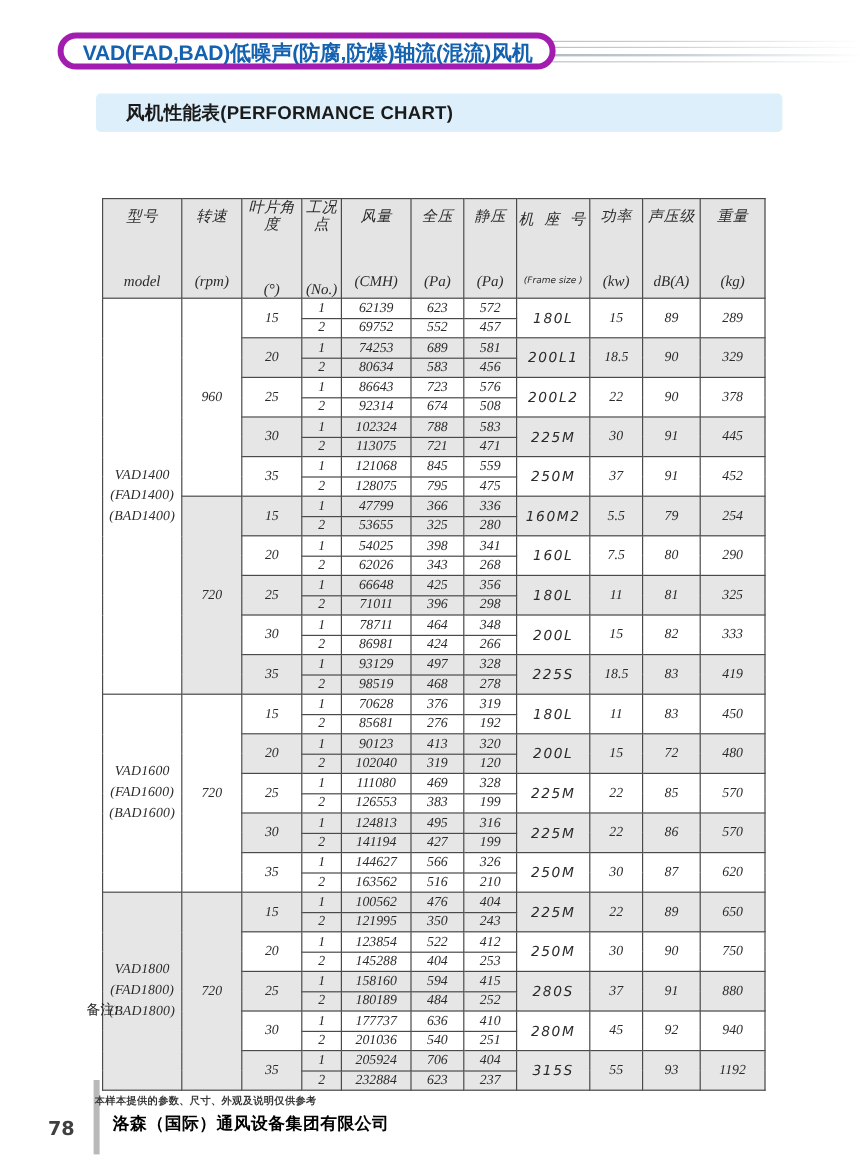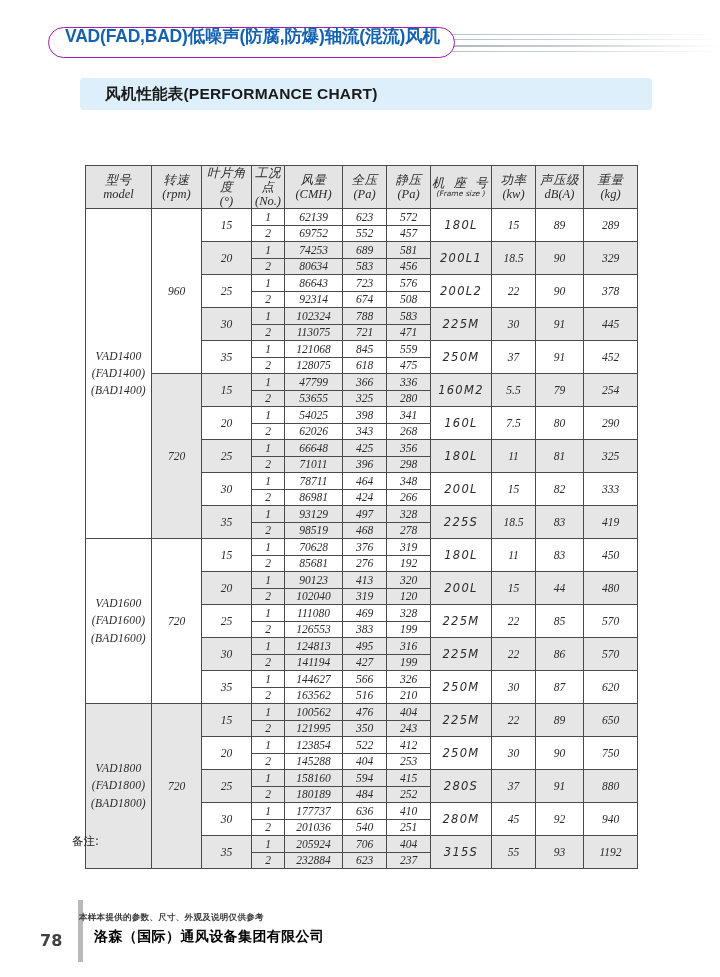--- a/index.html
+++ b/index.html
@@ -23,23 +23,23 @@
     width: 720px;
     height: 70px;
   }
   .title-pill {
     position: absolute;
     left: 48px;
     top: 27px;
     height: 31px;
     padding: 0 14px 0 16px;
     display: flex;
-    align-items: flex-start;
+    align-items: flex-end;
     background: #ffffff;
-    border: 1px solid #a21caf;
+    border: 5px solid #a21caf;
     border-radius: 16px;
     box-sizing: border-box;
     z-index: 3;
   }
   .title-pill-text {
     font-size: 17.5px;
     font-weight: bold;
     color: #1461b0;
     letter-spacing: -0.2px;
     white-space: nowrap;
@@ -119,20 +119,21 @@
   .hdr-cn {
     font-family: "DejaVu Sans", "Liberation Sans", sans-serif;
     font-size: 12.5px;
     display: block;
     letter-spacing: 0.5px;
   }
   .hdr-en {
     font-family: "Liberation Serif", "DejaVu Serif", serif;
     font-size: 12.5px;
     display: block;
+    margin-top: 40px;
   }
   .hdr-en.tiny {
     font-family: "DejaVu Sans", "Liberation Sans", sans-serif;
     font-size: 7.5px;
     letter-spacing: 0;
   }
   .hdr-cn.wide { letter-spacing: 2.5px; }
 
   table.perf tbody td {
     height: 15.5px;
@@ -378,21 +379,21 @@
           <td>845</td>
           <td>559</td>
           <td rowspan="2" class="frame-cell">250M</td>
           <td rowspan="2">37</td>
           <td rowspan="2">91</td>
           <td rowspan="2">452</td>
         </tr>
         <tr>
           <td>2</td>
           <td>128075</td>
-          <td>618</td>
+          <td>795</td>
           <td>475</td>
         </tr>
         <tr class="shaded">
           <td rowspan="10">720</td>
           <td rowspan="2" class="shade sep-top">15</td>
           <td class="shade sep-top">1</td>
           <td class="shade sep-top">47799</td>
           <td class="shade sep-top">366</td>
           <td class="shade sep-top">336</td>
           <td rowspan="2" class="frame-cell shade sep-top">160M2</td>
@@ -494,21 +495,21 @@
           <td>192</td>
         </tr>
         <tr class="shaded">
           <td rowspan="2" class="shade">20</td>
           <td class="shade">1</td>
           <td class="shade">90123</td>
           <td class="shade">413</td>
           <td class="shade">320</td>
           <td rowspan="2" class="frame-cell shade">200L</td>
           <td rowspan="2" class="shade">15</td>
-          <td rowspan="2" class="shade">44</td>
+          <td rowspan="2" class="shade">72</td>
           <td rowspan="2" class="shade">480</td>
         </tr>
         <tr class="shaded">
           <td class="shade">2</td>
           <td class="shade">102040</td>
           <td class="shade">319</td>
           <td class="shade">120</td>
         </tr>
         <tr>
           <td rowspan="2">25</td>

